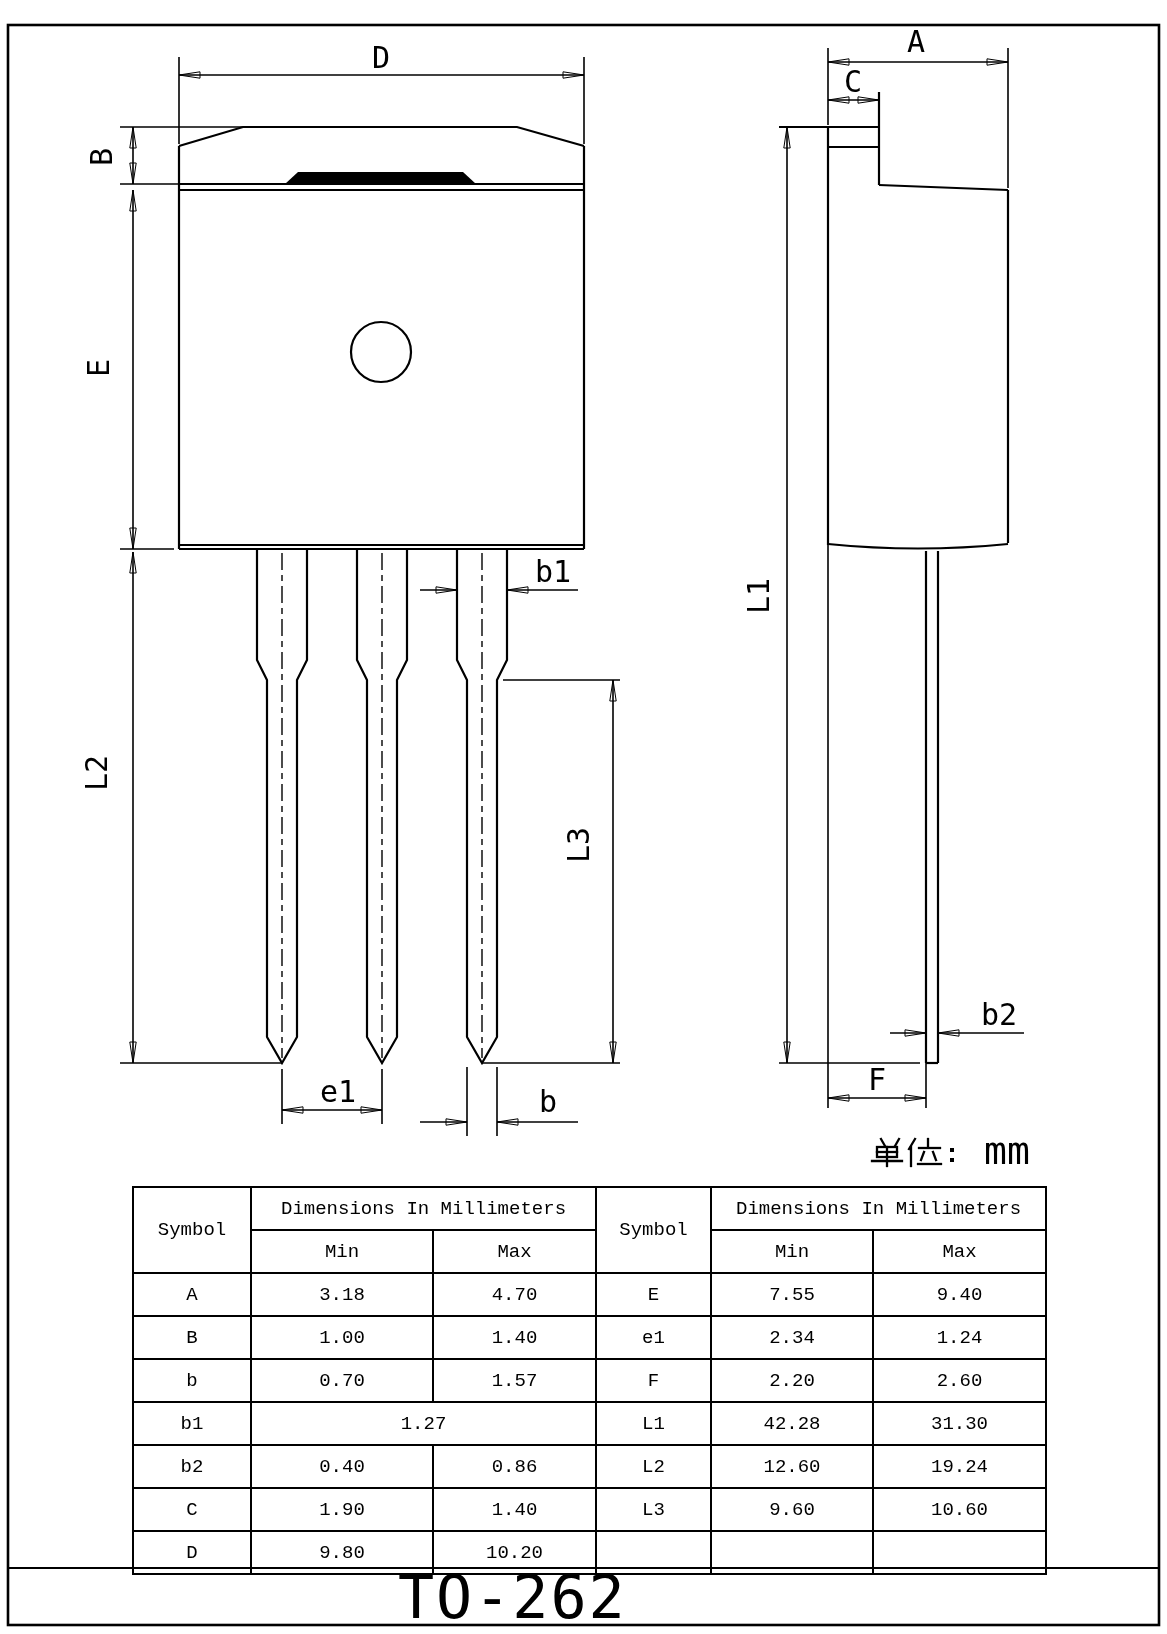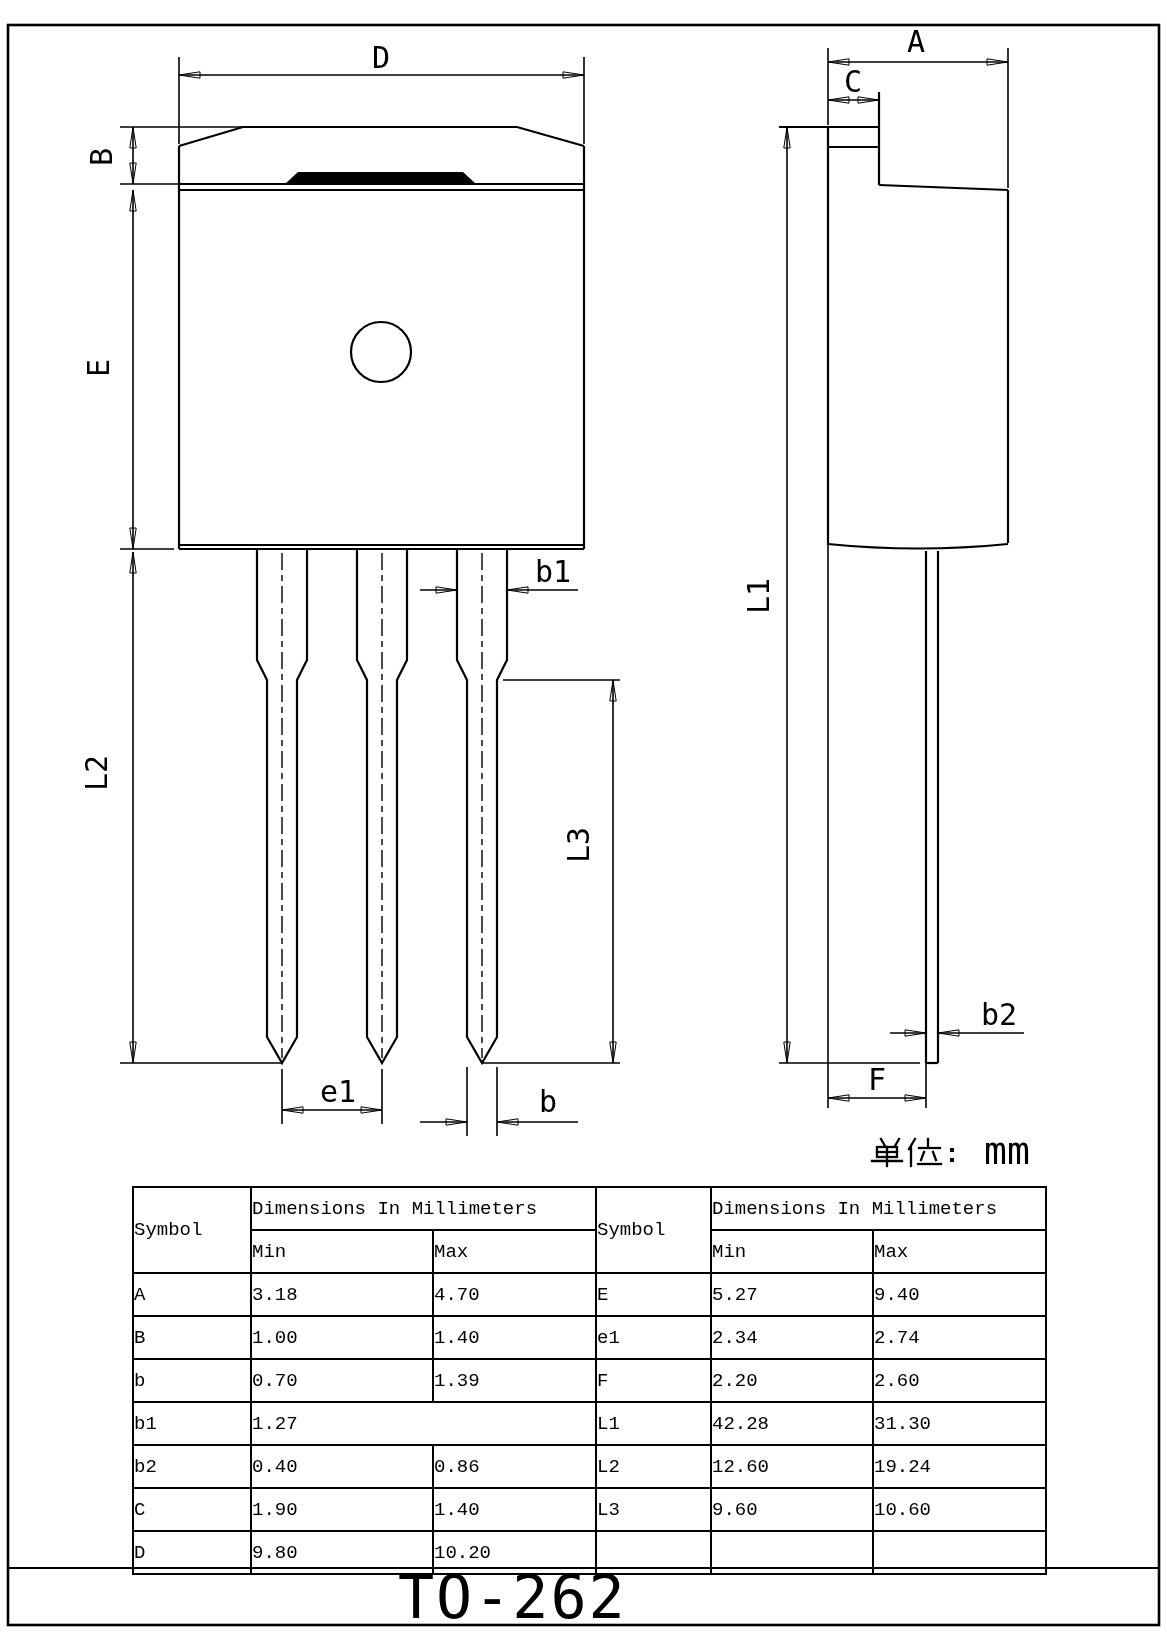--- a/index.html
+++ b/index.html
@@ -10,21 +10,21 @@
   .ol{stroke-width:2.2px;}
   .dl{stroke-width:1.6px;}
   .cl{stroke-width:1.4px;stroke-dasharray:17 5 6 5;}
   .cjk{stroke-width:2.3px;stroke-linecap:square;}
   .dim-label{font-family:"DejaVu Sans Mono", monospace;font-size:30px;fill:#000;}
   .units-text{font-family:"DejaVu Sans Mono", monospace;font-size:38px;fill:#000;}
   .title-text{font-family:"DejaVu Sans Mono", monospace;font-size:60px;letter-spacing:2px;fill:#000;}
   .dim-table{position:absolute;left:132px;top:1186px;}
   .dim-table table{border-collapse:collapse;table-layout:fixed;width:913px;
        font-family:"Liberation Mono", monospace;font-size:19px;color:#000;}
-  .dim-table td{border:2px solid #000;text-align:left;vertical-align:middle;
+  .dim-table td{border:2px solid #000;text-align:center;vertical-align:middle;
        padding:0;height:41px;overflow:hidden;}
 </style>
 </head>
 <body>
 
 <div class="canvas">
 
 <svg width="1167" height="1634" viewBox="0 0 1167 1634">
   <defs>
     <marker id="arr" viewBox="0 0 24 8" refX="23" refY="4" markerWidth="24" markerHeight="8" orient="auto-start-reverse" markerUnits="userSpaceOnUse">
@@ -201,35 +201,35 @@
         <td>Min</td>
         <td>Max</td>
         <td>Min</td>
         <td>Max</td>
       </tr>
       <tr>
         <td>A</td>
         <td>3.18</td>
         <td>4.70</td>
         <td>E</td>
-        <td>5.27</td>
+        <td>7.55</td>
         <td>9.40</td>
       </tr>
       <tr>
         <td>B</td>
         <td>1.00</td>
         <td>1.40</td>
         <td>e1</td>
         <td>2.34</td>
-        <td>2.74</td>
+        <td>1.24</td>
       </tr>
       <tr>
         <td>b</td>
         <td>0.70</td>
-        <td>1.39</td>
+        <td>1.57</td>
         <td>F</td>
         <td>2.20</td>
         <td>2.60</td>
       </tr>
       <tr>
         <td>b1</td>
         <td colspan="2">1.27</td>
         <td>L1</td>
         <td>42.28</td>
         <td>31.30</td>

